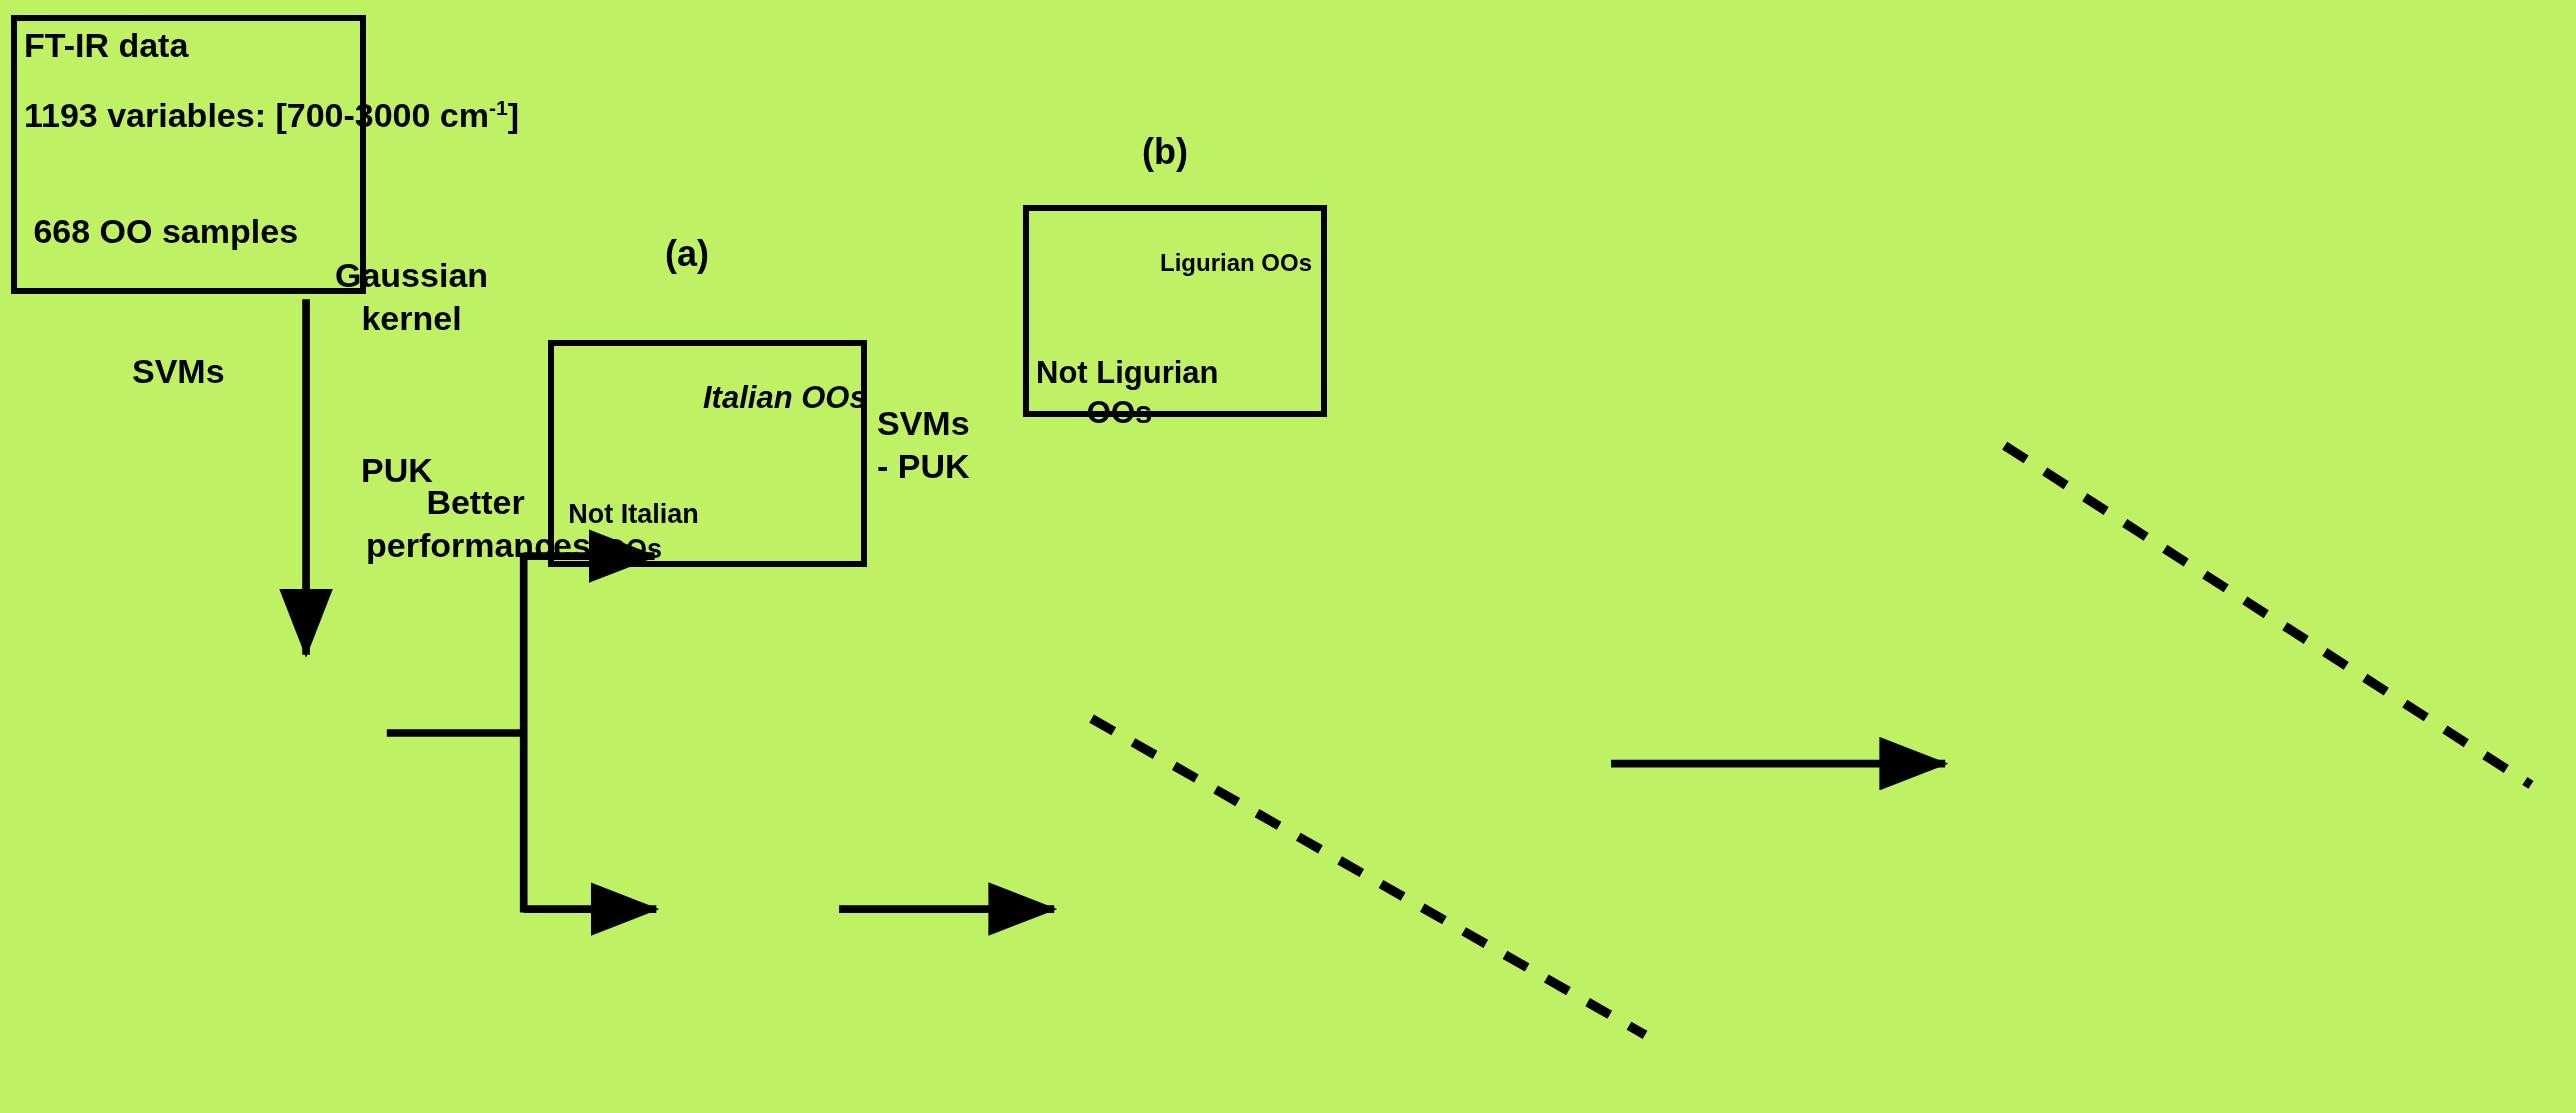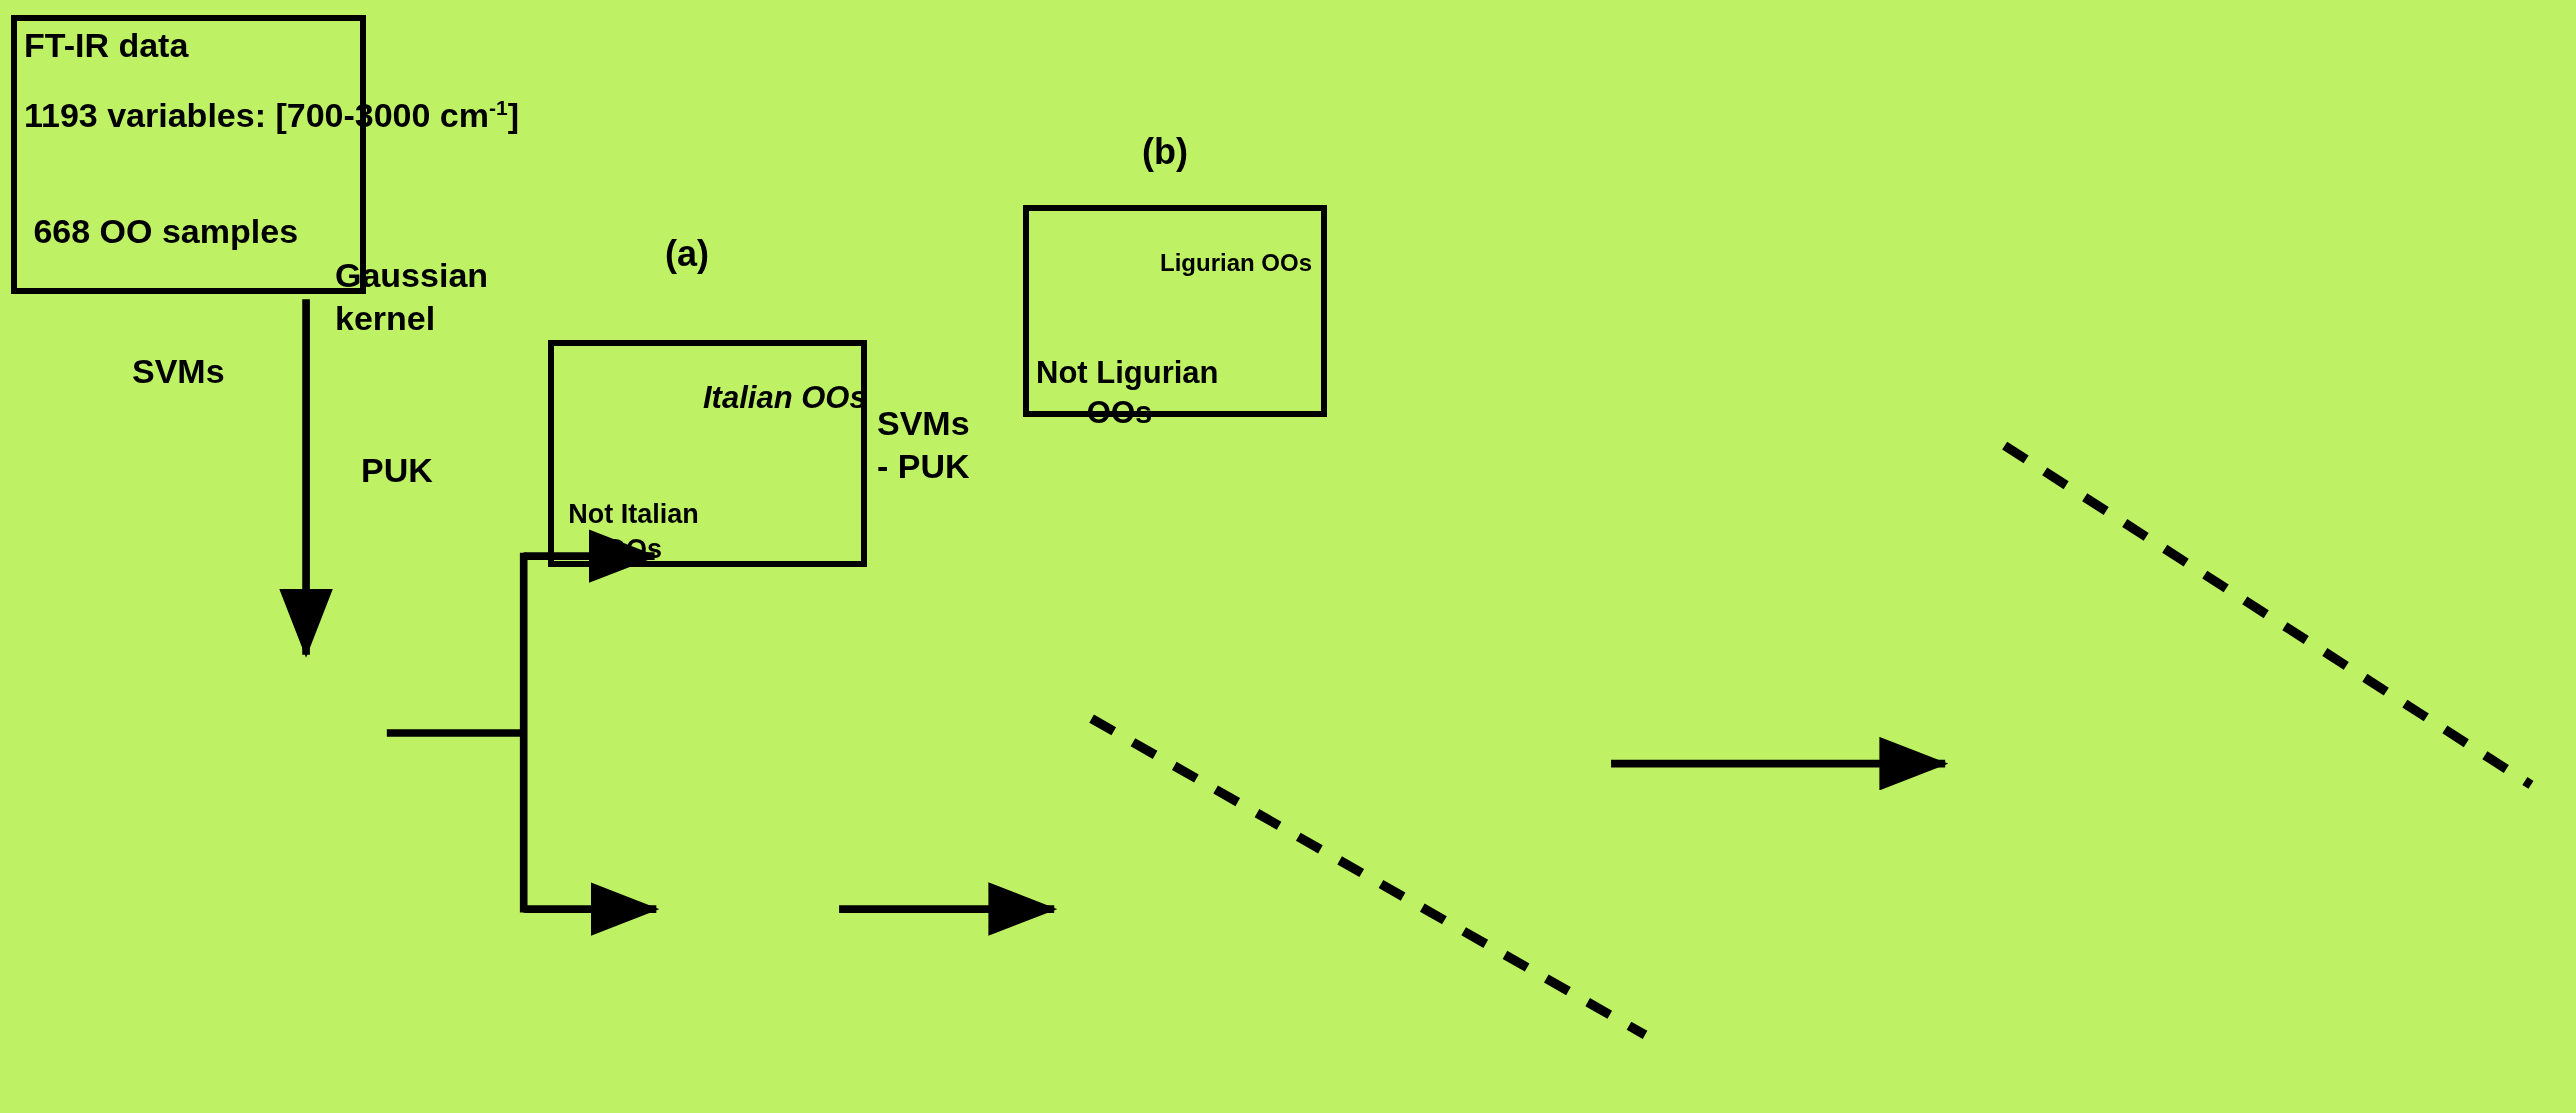--- a/index.html
+++ b/index.html
@@ -52,24 +52,25 @@
   <div class="box" style="left:11px; top:14.5px; width:355px; height:279px;"></div>
 
   <div class="txt left" style="left:24px; top:24px; font-size:34px;">FT-IR data</div>
 
   <div class="txt left" style="left:24px; top:94px; font-size:34px;"><span>1193 variables: [700-3000 cm</span><sup>-1</sup><span>]</span></div>
 
   <div class="txt left" style="left:24px; top:194px; font-size:34px;margin-top:16px;"> 668 OO samples</div>
 
   <div class="txt left" style="left:132px; top:350px; font-size:34px;">SVMs</div>
 
-  <div class="txt left" style="left:335px; top:254px; font-size:34px; line-height:1.25;"><span>Gaussian</span><br><span style="display:inline-block; width:100%; text-align:left;">kernel</span></div>
+  <div class="txt left" style="left:335px; top:254px; font-size:34px; line-height:1.25;"><span>Gaussian</span><br><span style="display:inline-block; width:100%; text-align:center;">kernel</span></div>
 
   <div class="txt left" style="left:361px; top:449px; font-size:34px;">PUK</div>
 
+  <div class="txt center" style="left:366px; top:481px; width:219px; font-size:34px; line-height:1.25;"><span>Better</span><br><span>performances</span></div>
 
   <div class="txt left" style="left:877px; top:402px; font-size:34px; line-height:1.25;"><span>SVMs</span><br><span>- PUK</span></div>
 
   <div class="txt center" style="left:653px; top:231px; width:68px; font-size:36px;">(a)</div>
 
   <div class="box" style="left:548px; top:340px; width:319px; height:227px;"></div>
 
   <div class="txt left" style="left:703px; top:378px; font-size:31px;font-style:italic;">Italian OOs</div>
 
   <div class="txt center" style="left:561px; top:485px; width:145px; font-size:27px; line-height:1.3;margin-top:12px;"><span>Not Italian</span><br><span>OOs</span></div>

